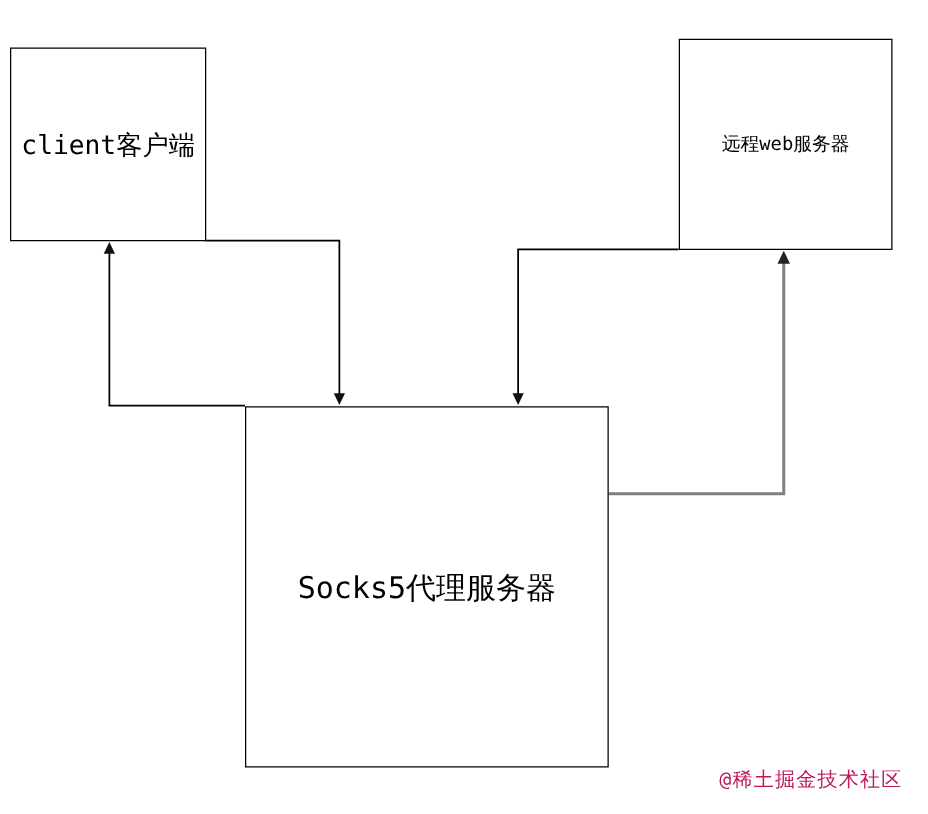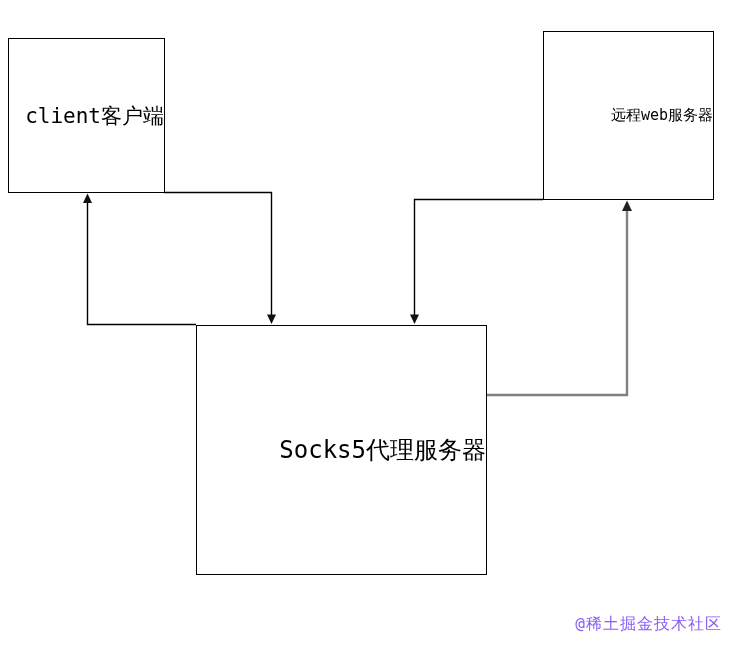--- a/index.html
+++ b/index.html
@@ -14,21 +14,21 @@
     background: #ffffff;
     overflow: hidden;
     font-family: "DejaVu Sans Mono", "Liberation Serif", serif;
   }
   .node {
     position: absolute;
     border: 1px solid #000000;
     background: #ffffff;
     display: flex;
     align-items: center;
-    justify-content: flex-end;
+    justify-content: center;
     text-align: center;
     color: #000000;
     box-sizing: border-box;
   }
   .node-client {
     left: 8px;
     top: 38px;
     width: 157px;
     height: 155px;
     font-size: 21px;
@@ -37,37 +37,37 @@
     left: 543px;
     top: 31px;
     width: 171px;
     height: 169px;
     font-size: 15px;
   }
   .node-socks5 {
     left: 196px;
     top: 325px;
     width: 291px;
-    height: 250px;
+    height: 289px;
     font-size: 24px;
   }
   .edges-layer {
     position: absolute;
     left: 0;
     top: 0;
     width: 742px;
     height: 651px;
     pointer-events: none;
   }
   .watermark {
     position: absolute;
     right: 20px;
     bottom: 16px;
     font-size: 16px;
-    color: #8b5cf6;
+    color: #be185d;
     font-family: "DejaVu Sans Mono", "Liberation Serif", serif;
     letter-spacing: 1px;
   }
 </style>
 </head>
 <body>
 
 <div class="canvas">
 
   <svg class="edges-layer" width="742" height="651" viewBox="0 0 742 651" xmlns="http://www.w3.org/2000/svg">

